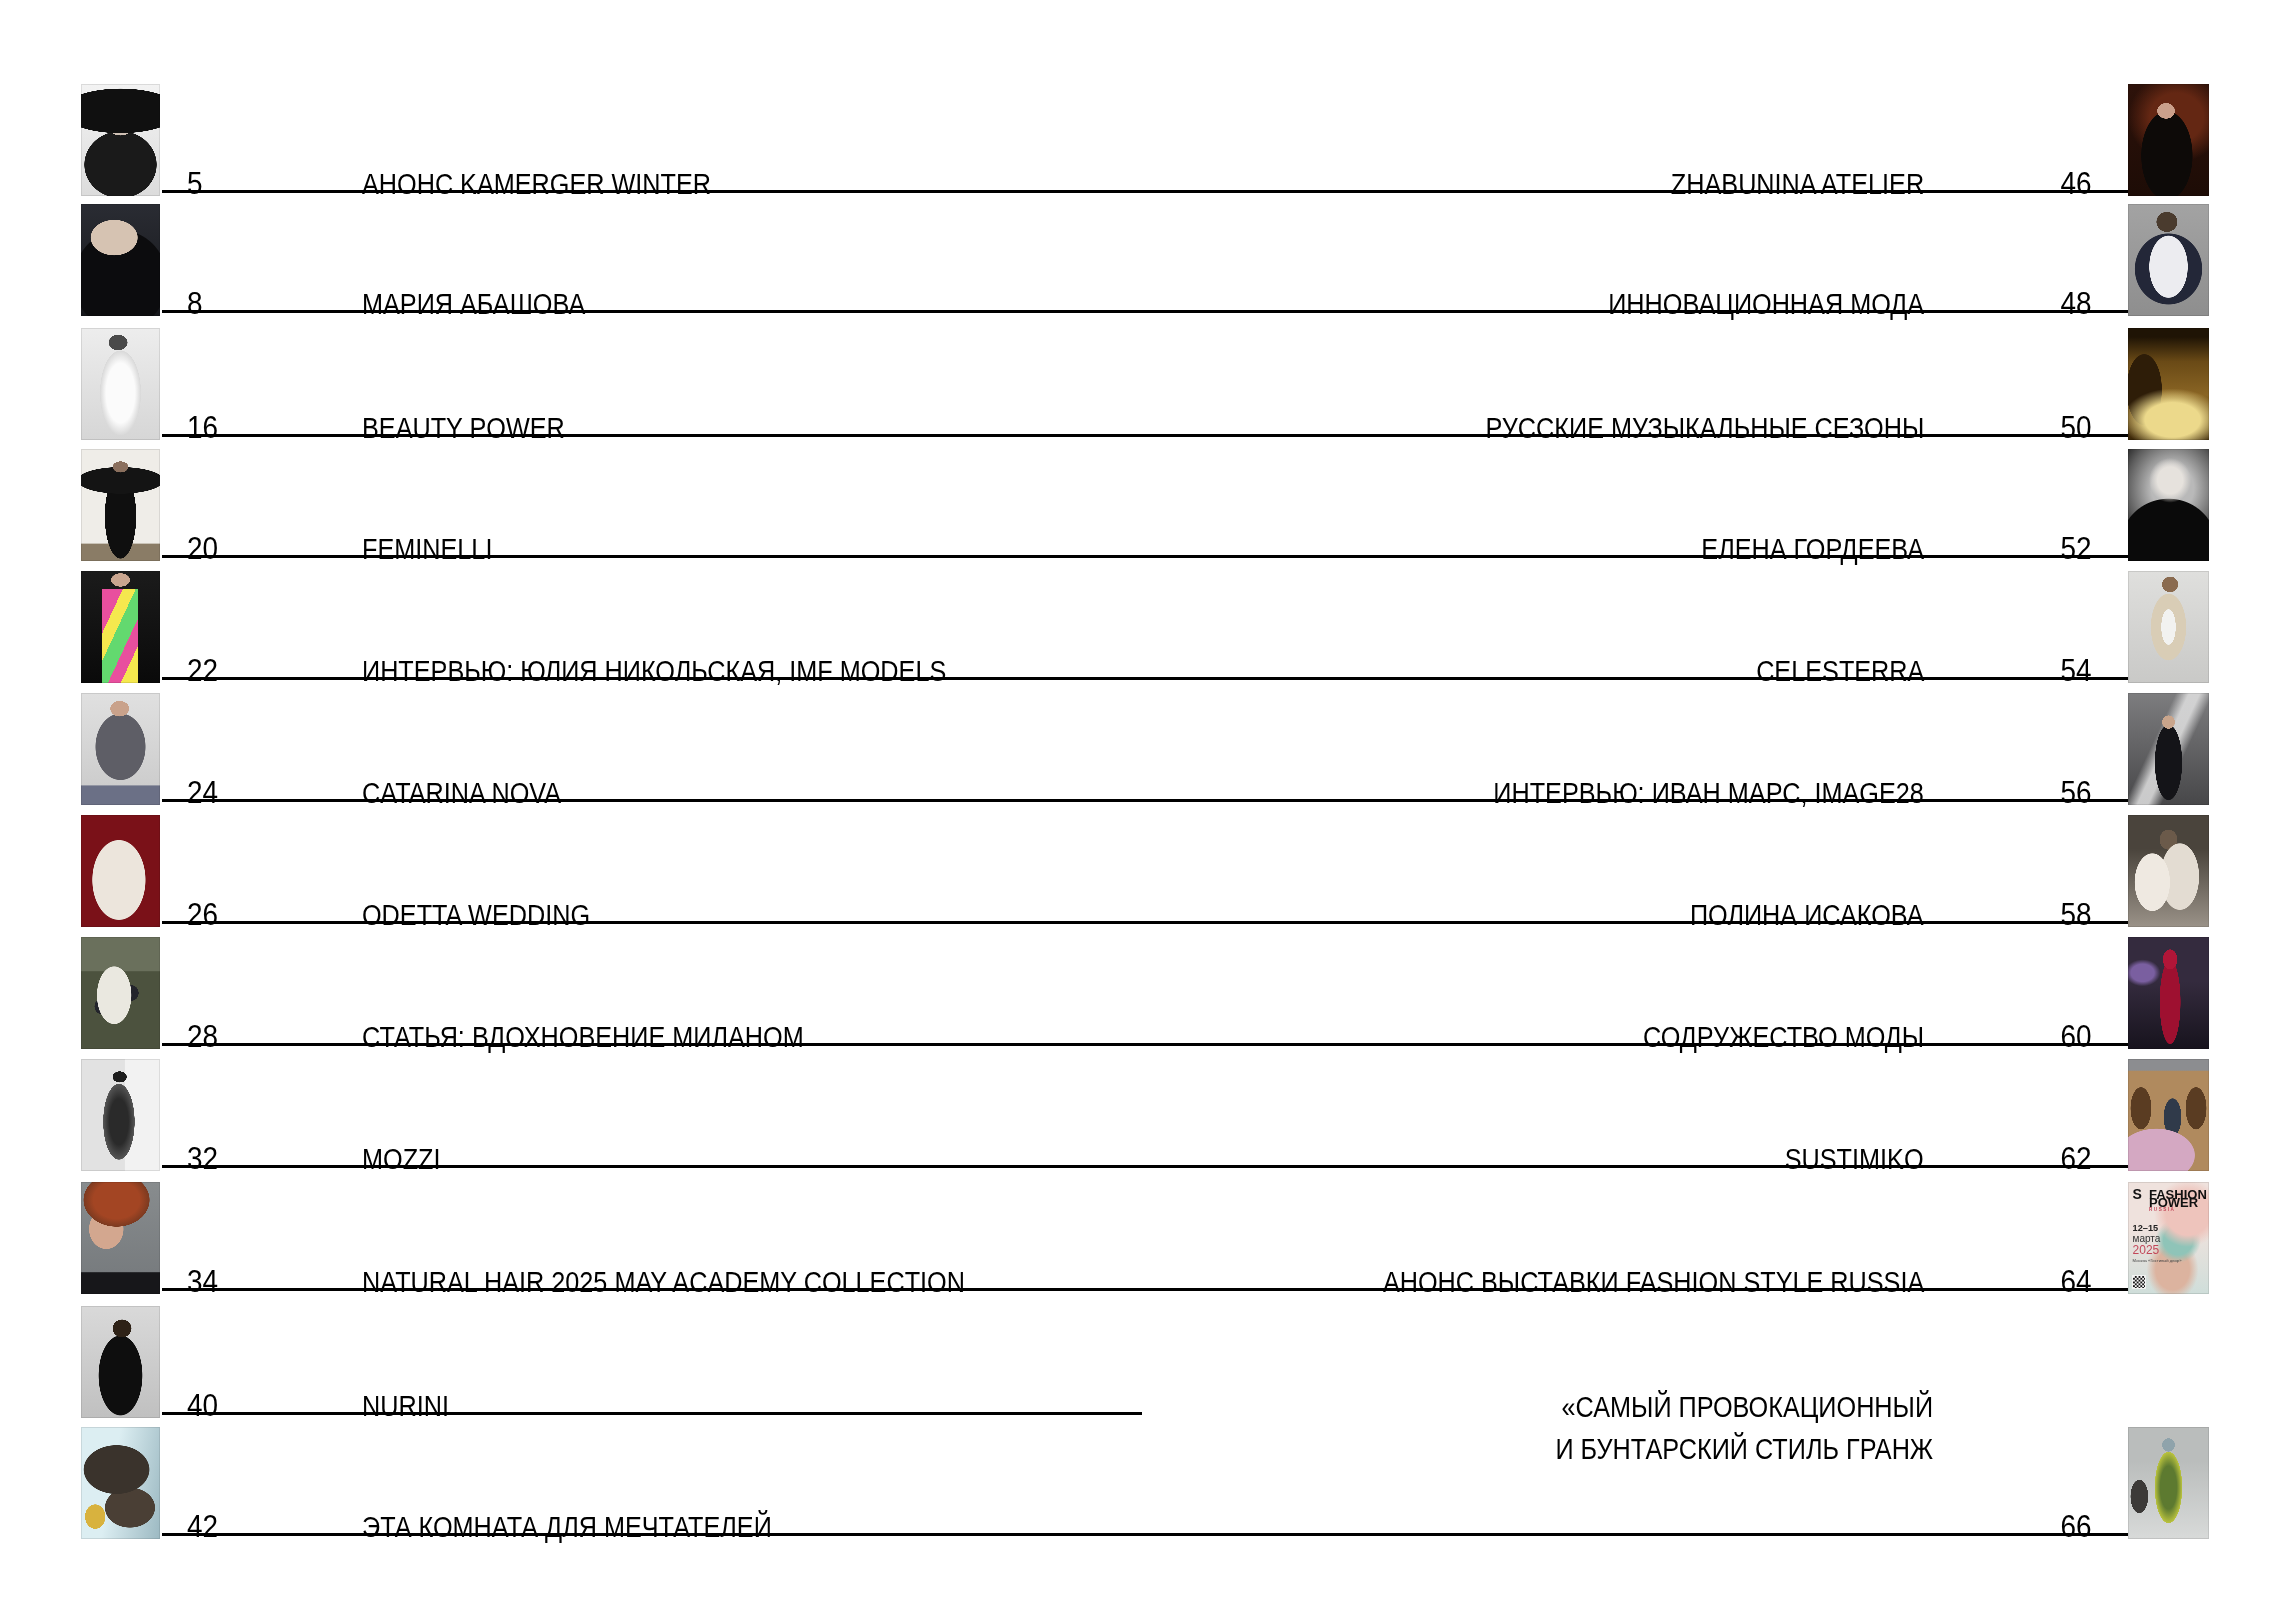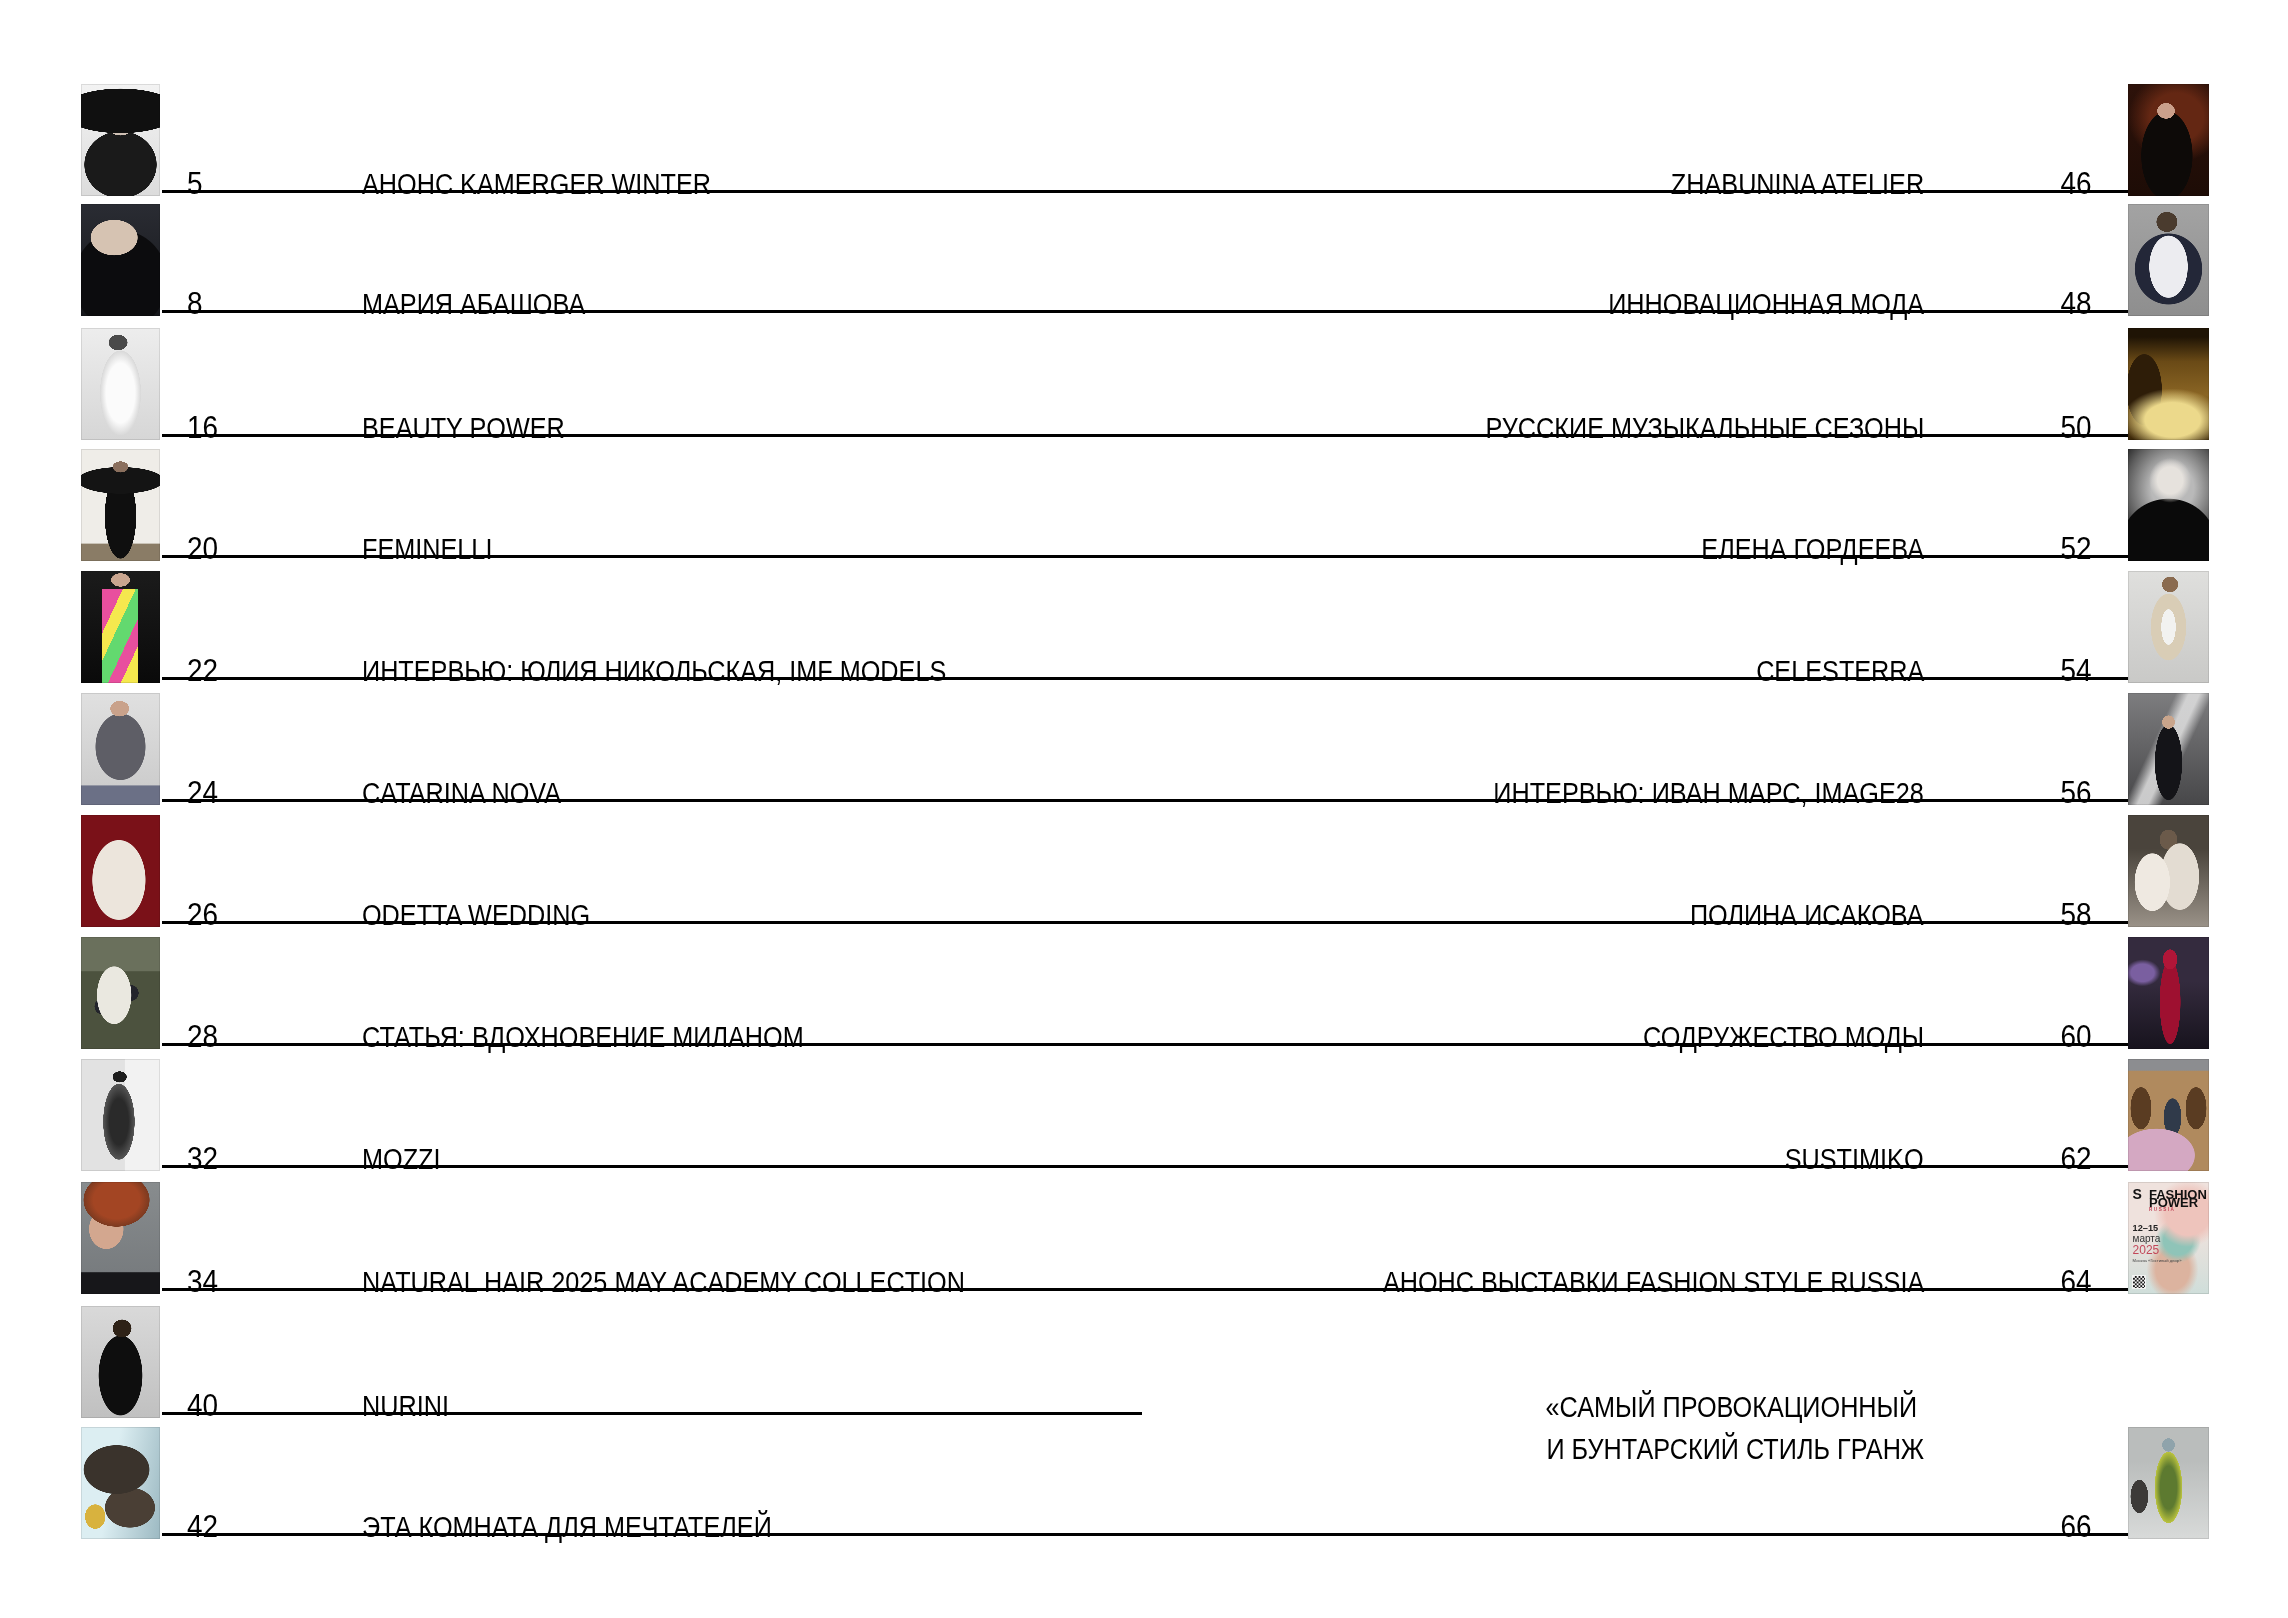--- a/index.html
+++ b/index.html
@@ -26,21 +26,21 @@
   .nl .tx{transform-origin:left bottom}
   .nr .tx{transform-origin:right bottom}
 
   .ttl{position:absolute;bottom:-5.5px;font-size:29px;line-height:29px;white-space:nowrap}
   .tll{left:362px}
   .tlr{right:365px;text-align:right}
   .ttl .tx{display:inline-block;transform:scaleX(.87)}
   .tll .tx{transform-origin:left bottom}
   .tlr .tx{transform-origin:right bottom}
 
-  .quote{position:absolute;top:1386px;right:365px;text-align:left;
+  .quote{position:absolute;top:1386px;right:356px;text-align:right;
          font-size:29px;line-height:42px;white-space:nowrap}
   .quote .qx{display:inline-block;transform:scaleX(.87);transform-origin:right center}
 
   
   .ph5{background:
     radial-gradient(75% 20% at 50% 24%,#101010 0 99%,transparent 100%),
     radial-gradient(16% 9% at 50% 37%,#cfc0b4 0 99%,transparent 100%),
     radial-gradient(46% 30% at 50% 72%,#1a1a1a 0 99%,transparent 100%),
     linear-gradient(180deg,#f3f3f3,#dcdcdc)}
   .ph8{background:

